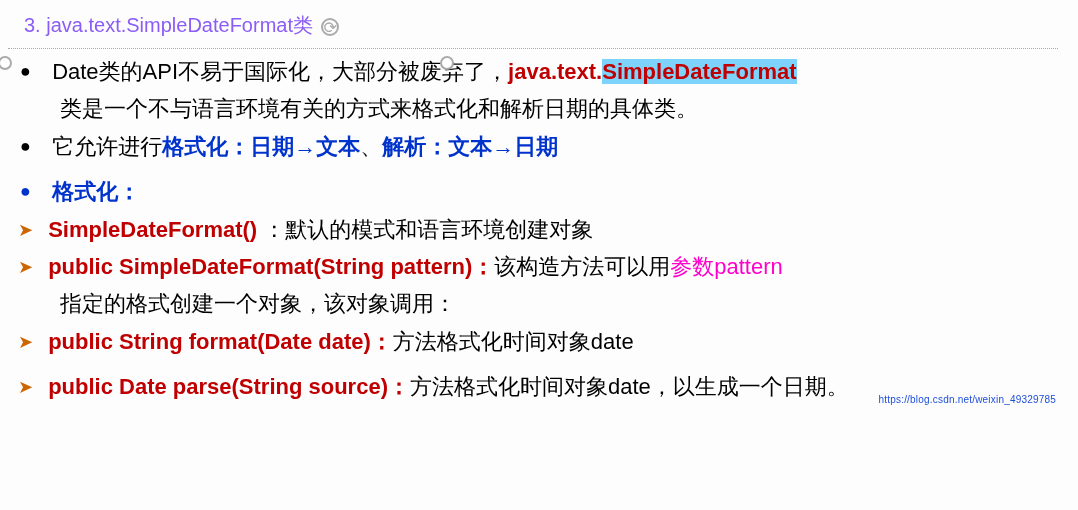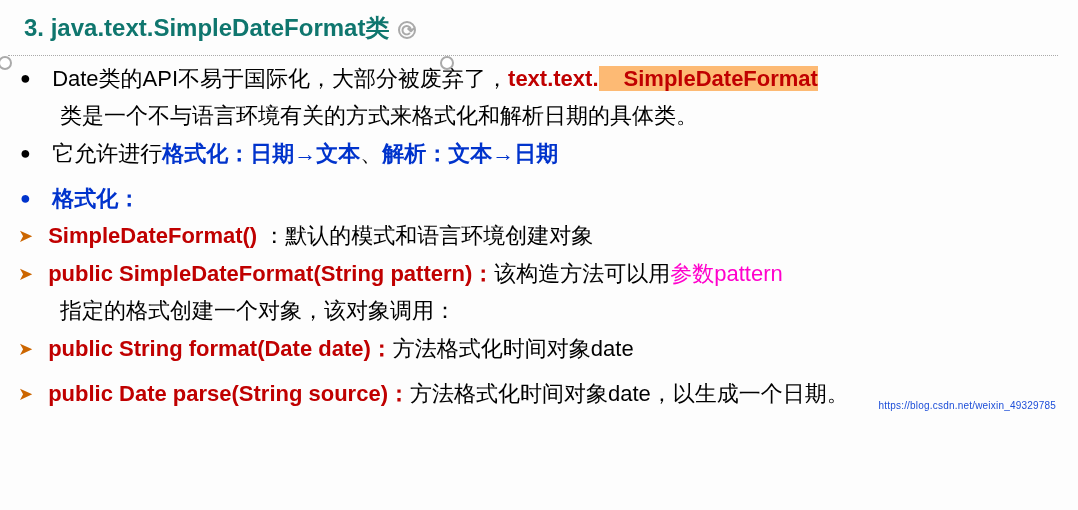--- a/index.html
+++ b/index.html
@@ -6,23 +6,23 @@
     body {
       font-family: "Microsoft YaHei", "SimSun", sans-serif;
       font-size: 22px;
       line-height: 1.7;
       padding: 8px 20px 20px 20px;
       width: 1078px;
       position: relative;
       background: #fdfdfd;
     }
     .heading {
-      color: #0f766e;
-      font-weight: bold;
-      font-size: 24px;
+      color: #8b5cf6;
+      font-weight: normal;
+      font-size: 20px;
       margin-bottom: 4px;
       position: relative;
       padding-left: 4px;
     }
     .anchor-icon {
       display: inline-block;
       width: 18px; height: 18px;
       border: 2px solid #aaa;
       border-radius: 50%;
       position: relative;
@@ -79,21 +79,21 @@
       margin-right: 6px;
       margin-left: -20px;
       display: inline-block;
       width: 18px;
       font-size: 18px;
       vertical-align: 1px;
     }
     .red-bold { color: #c00000; font-weight: bold; }
     .blue-bold { color: #0033cc; font-weight: bold; margin-top: 28px; }
     .pink { color: #ff00cc; }
-    .hl { background: #fdba74; padding-left: 25px; }
+    .hl { background: #7dd3fc; }
     .cont { padding-left: 22px; }
     .spacer { height: 8px; }
     .watermark {
       position: absolute;
       right: 22px;
       bottom: 18px;
       color: #1d4ed8;
       font-size: 10px;
       font-family: Arial, sans-serif;
       letter-spacing: 0.2px;
@@ -107,21 +107,21 @@
   <span>3. java.text.SimpleDateFormat类</span>
   <span class="anchor-icon"></span>
 </div>
 
 <hr class="dotted-sep">
 <div class="dot-on-line dot-left"></div>
 <div class="dot-on-line dot-mid"></div>
 
 <ul class="main">
   <li class="li-disc">
-    <span>Date类的API不易于国际化，大部分被废弃了，</span><span class="red-bold">text.text.</span><span class="red-bold hl">SimpleDateFormat</span>
+    <span>Date类的API不易于国际化，大部分被废弃了，</span><span class="red-bold">java.text.</span><span class="red-bold hl">SimpleDateFormat</span>
     <div class="cont">类是一个不与语言环境有关的方式来格式化和解析日期的具体类。</div>
   </li>
   <li class="li-disc">
     <span>它允许进行</span><span class="blue-bold">格式化：日期</span><span class="blue-bold arrow">→</span><span class="blue-bold">文本</span><span>、</span><span class="blue-bold">解析：文本</span><span class="blue-bold arrow">→</span><span class="blue-bold">日期</span>
   </li>
 
   <div class="spacer"></div>
 
   <li class="li-disc-blue">
     <span class="blue-bold">格式化：</span>

